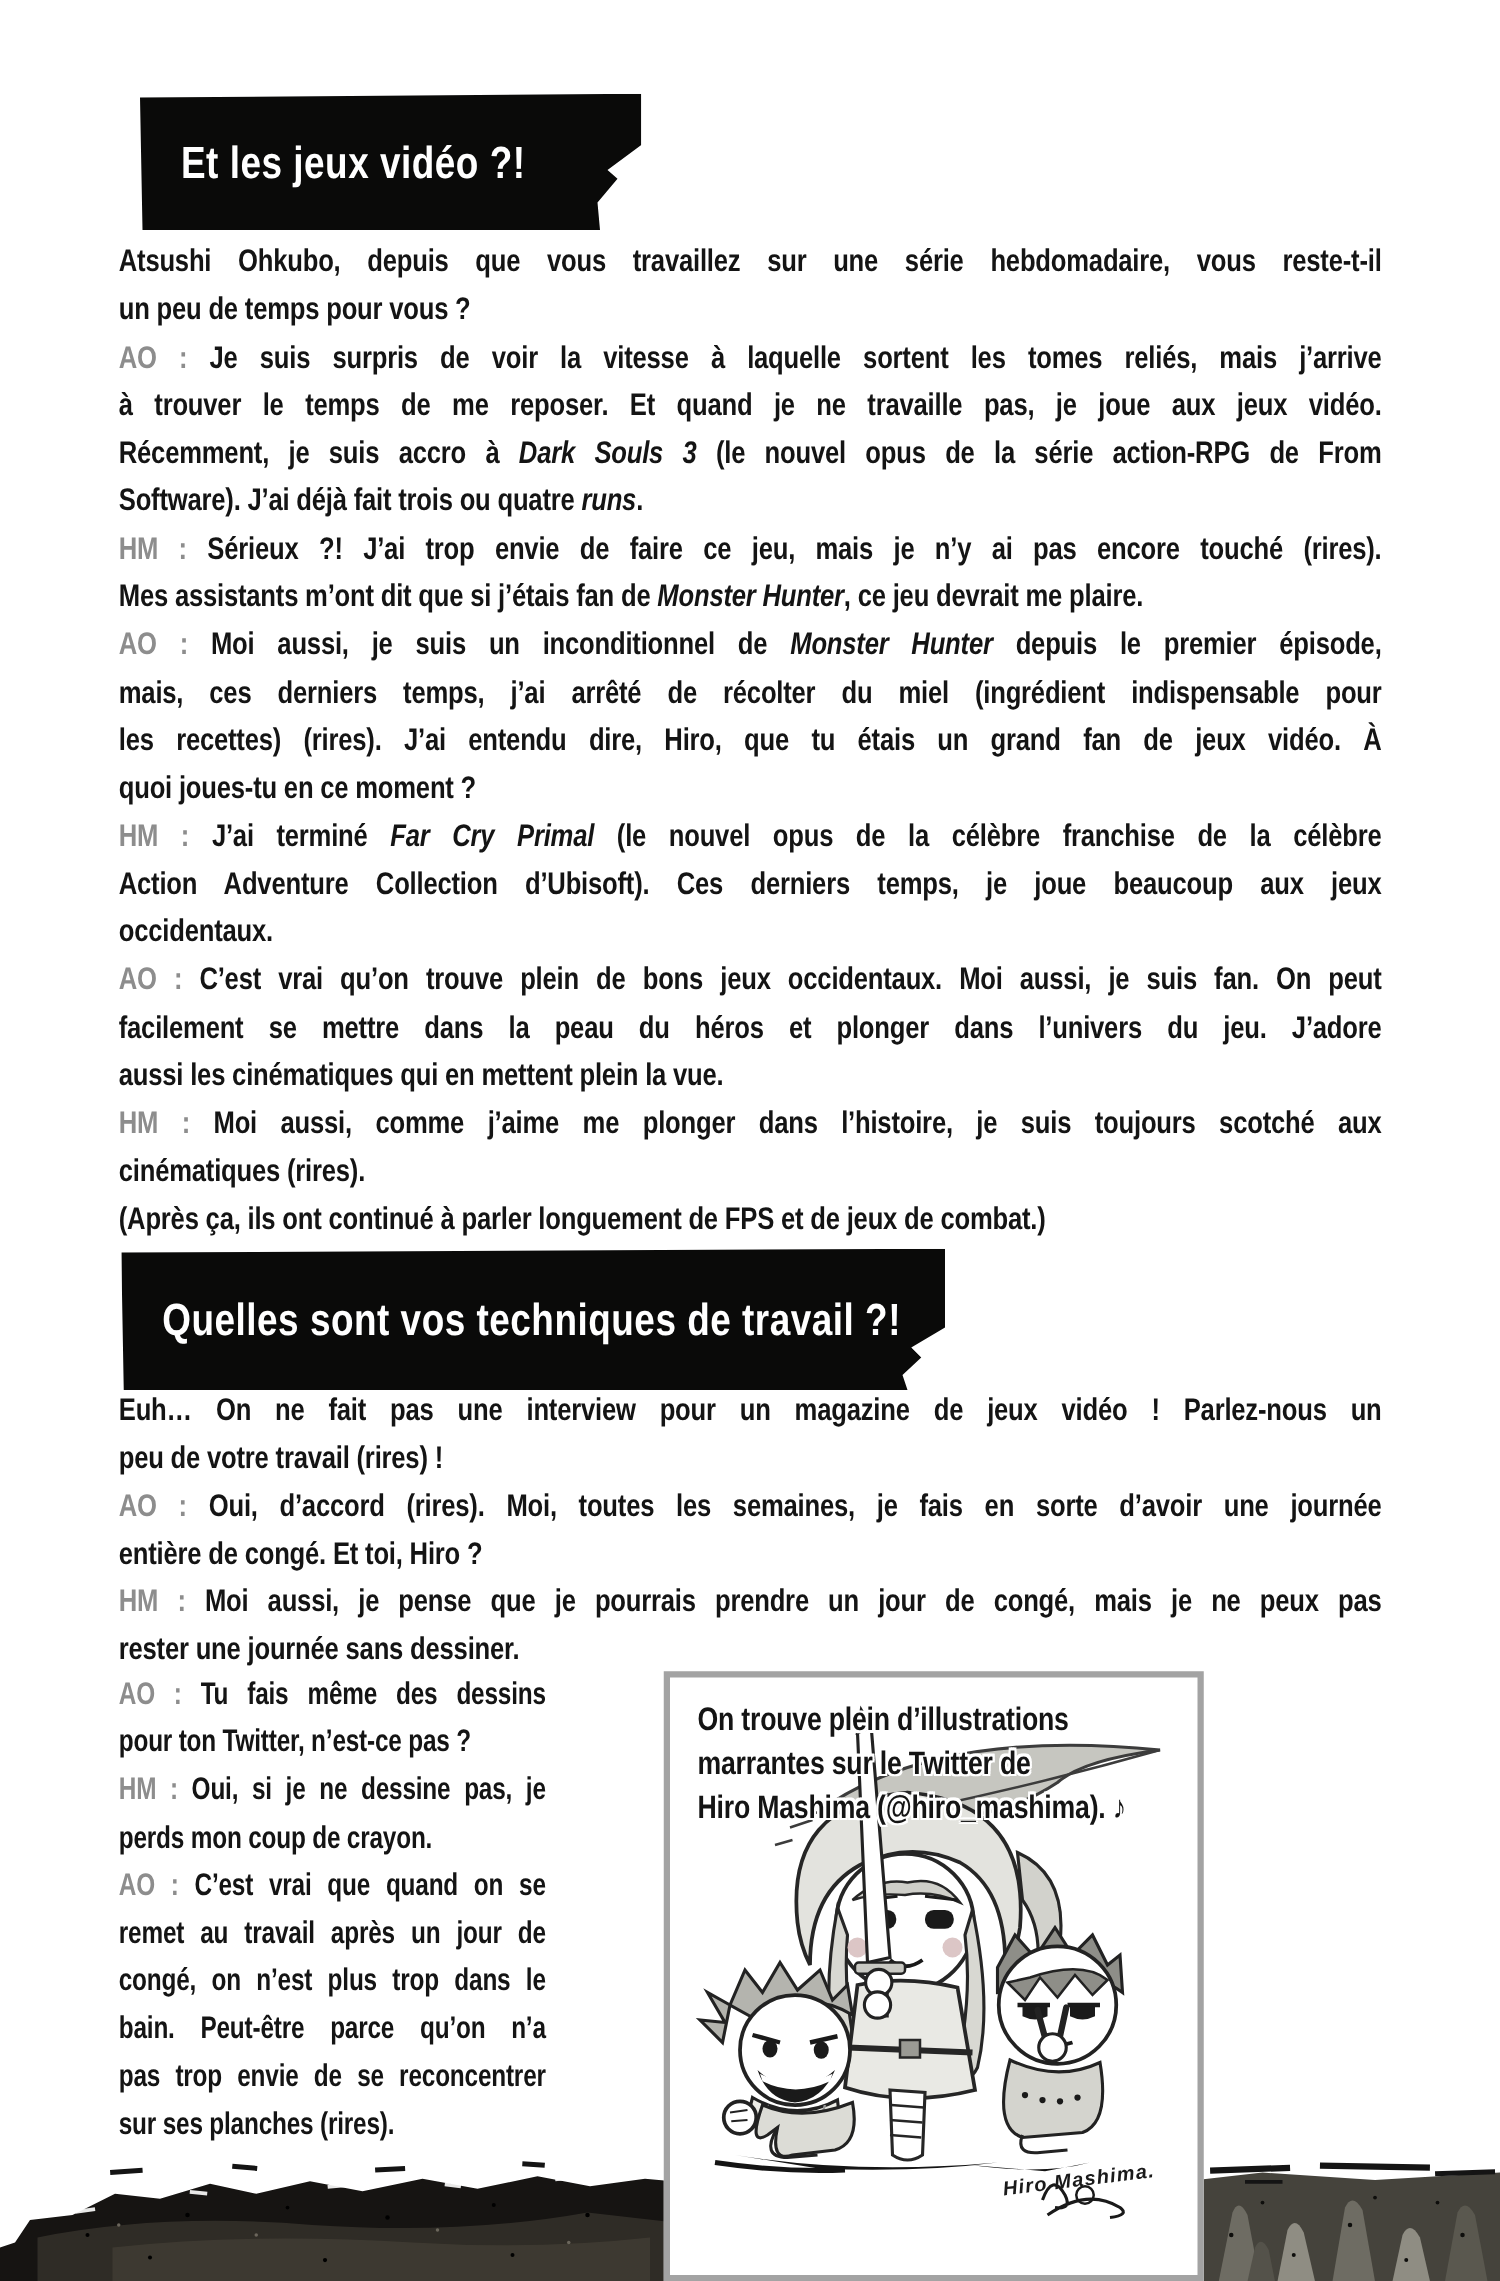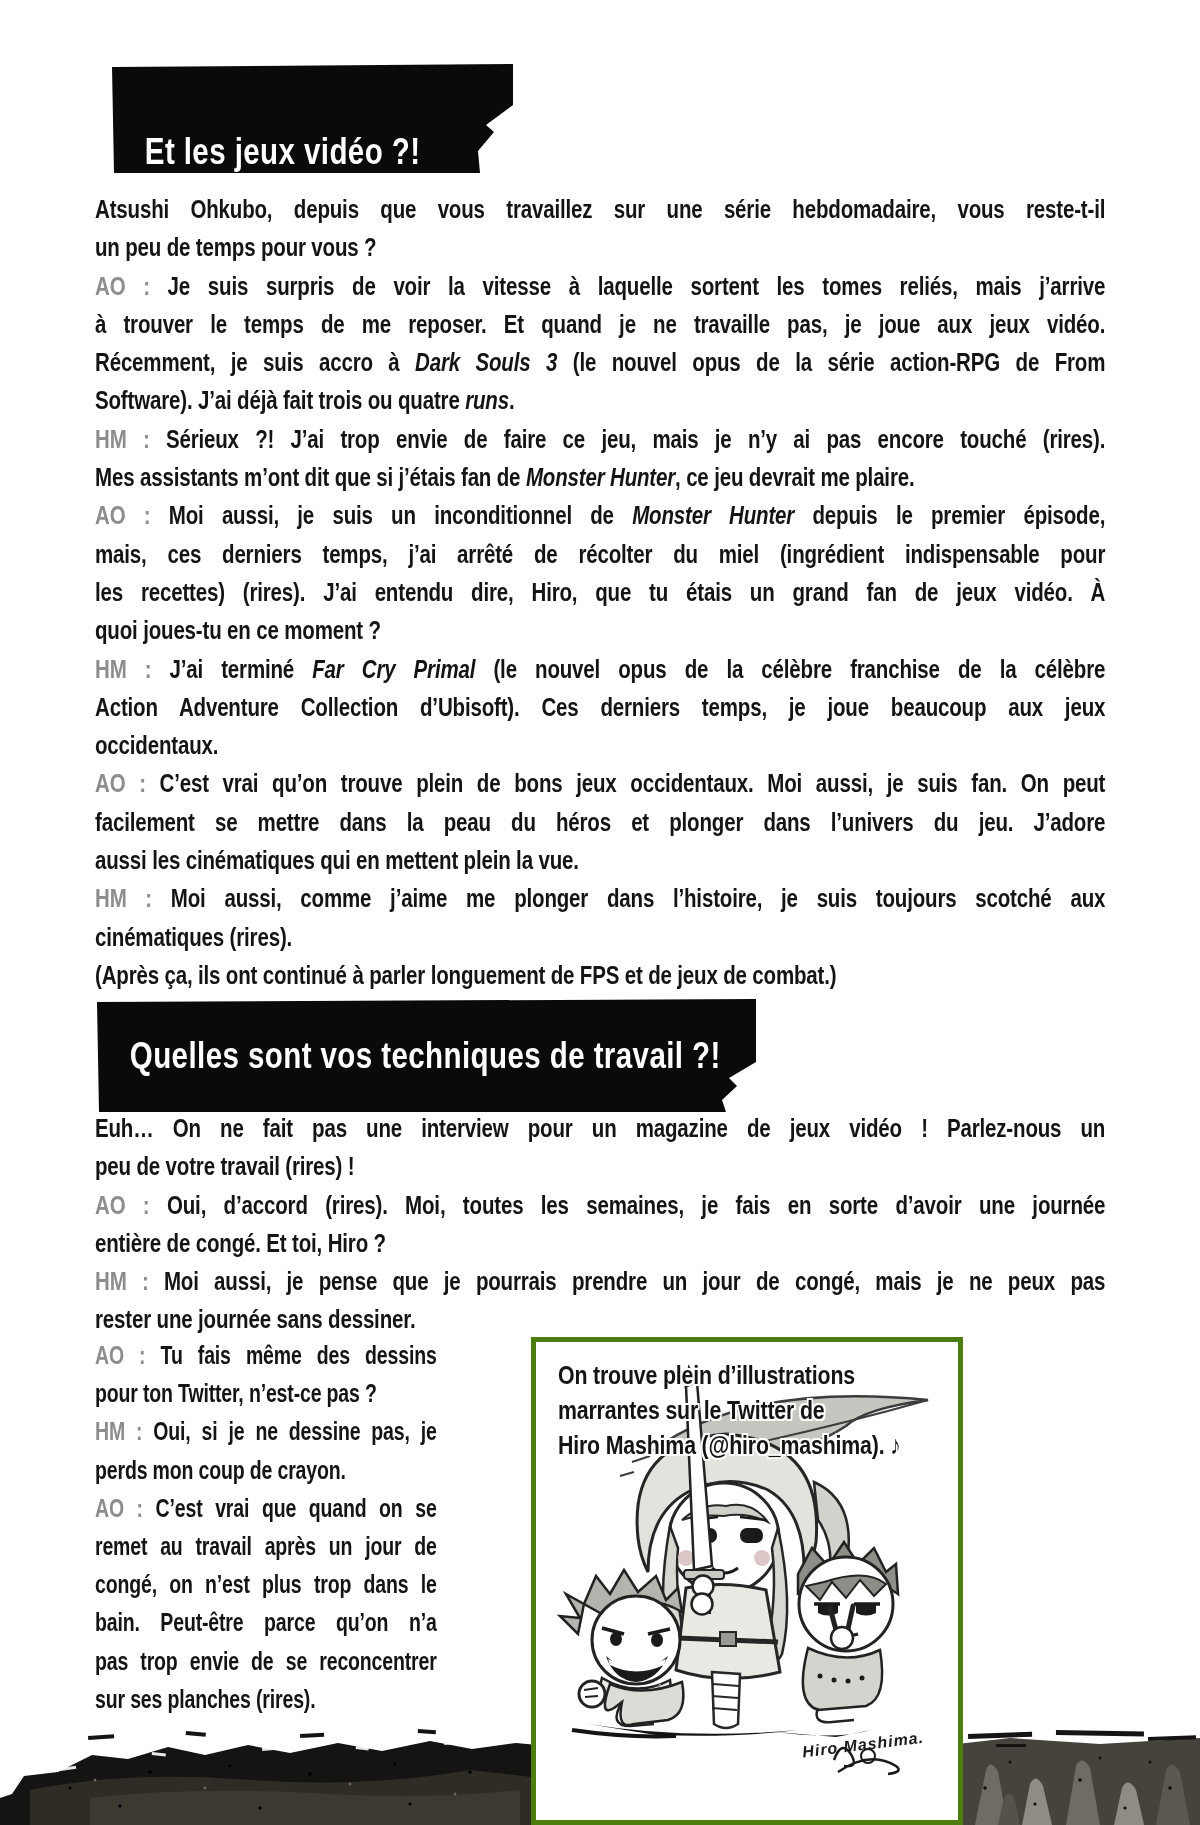--- a/index.html
+++ b/index.html
@@ -10,39 +10,39 @@
   }
   .banner {
     position:absolute; background:var(--banner,#0a0a09);
     display:flex; align-items:center;
   }
   .banner-label {
     color:#ffffff; font-weight:700; font-size:36px; white-space:nowrap;
     padding-left:40px; transform:scaleX(0.82); transform-origin:0 50%;
     letter-spacing:0.5px;
   }
-  #banner1 { left:112px; top:64px; width:403px; height:109px;
-    clip-path:polygon(0px 3px,401px 0px,401px 41px,374px 61px,382px 68px,366px 87px,368px 109px,2px 109px);align-items:flex-end; }
+  #banner1 { left:112px; top:75px; width:403px; height:109px;
+    clip-path:polygon(0px 3px,401px 0px,401px 41px,374px 61px,382px 68px,366px 87px,368px 109px,2px 109px); }
   #banner2 { left:97px; top:999px; width:661px; height:113px;
     clip-path:polygon(0px 3px,659px 0px,659px 63px,632px 79px,640px 87px,625px 101px,629px 113px,2px 113px); }
 
   .tb { position:absolute; font-weight:700; color:var(--ink,#141414);
         transform-origin:0 0; letter-spacing:-0.2px; }
   .tb .tline { text-align:justify; text-align-last:justify; }
   .tb .tline.tend { text-align-last:left; }
   .s-g { color:var(--label,#8d8d8d); }
   .s-i { font-style:italic; }
 
   #tb1 { left:95px; top:190px;  width:1232px; transform:scaleX(0.82); font-size:25px; line-height:38.3px; }
   #tb2 { left:95px; top:1109px; width:1232px; transform:scaleX(0.82); font-size:25px; line-height:38.3px; }
   #tb3 { left:95px; top:1336px; width:438px;  transform:scaleX(0.78); font-size:25px; line-height:38.2px; }
 
   #twitter-box {
     position:absolute; left:531px; top:1337px; width:432px; height:488px;
-    background:#ffffff; border:5px solid #4d7c0f; box-sizing:border-box; z-index:3;
+    background:#ffffff; border:5px solid #a3a3a3; box-sizing:border-box; z-index:3;
   }
   #twitter-box .chibi { position:absolute; left:0; top:0; width:422px; height:478px; z-index:1; }
   .box-text {
     left:22px; top:16px; width:464px; transform:scaleX(0.82);
     font-size:26px; line-height:35px; z-index:2;
     text-shadow:-2px 0 #fff,2px 0 #fff,0 -2px #fff,0 2px #fff,-2px -2px #fff,2px 2px #fff,-2px 2px #fff,2px -2px #fff;
   }
   .box-text .tline { text-align:left !important; text-align-last:left !important; }
   .signature {
     position:absolute; right:34px; top:394px; z-index:2;

